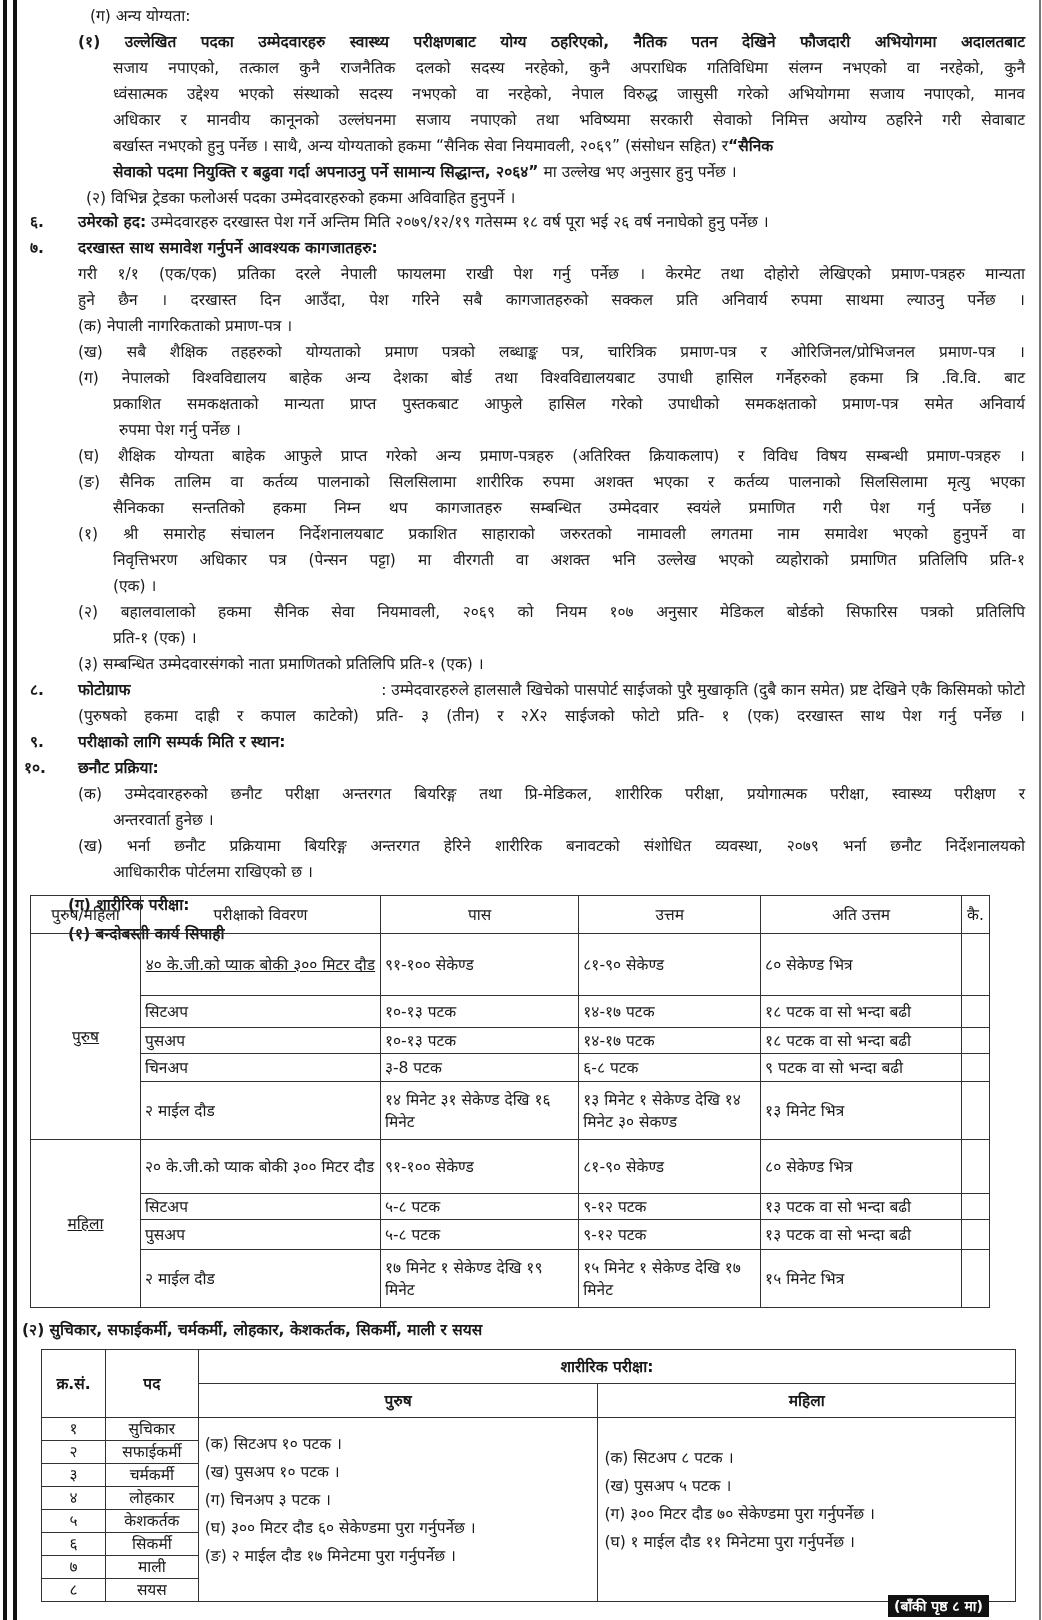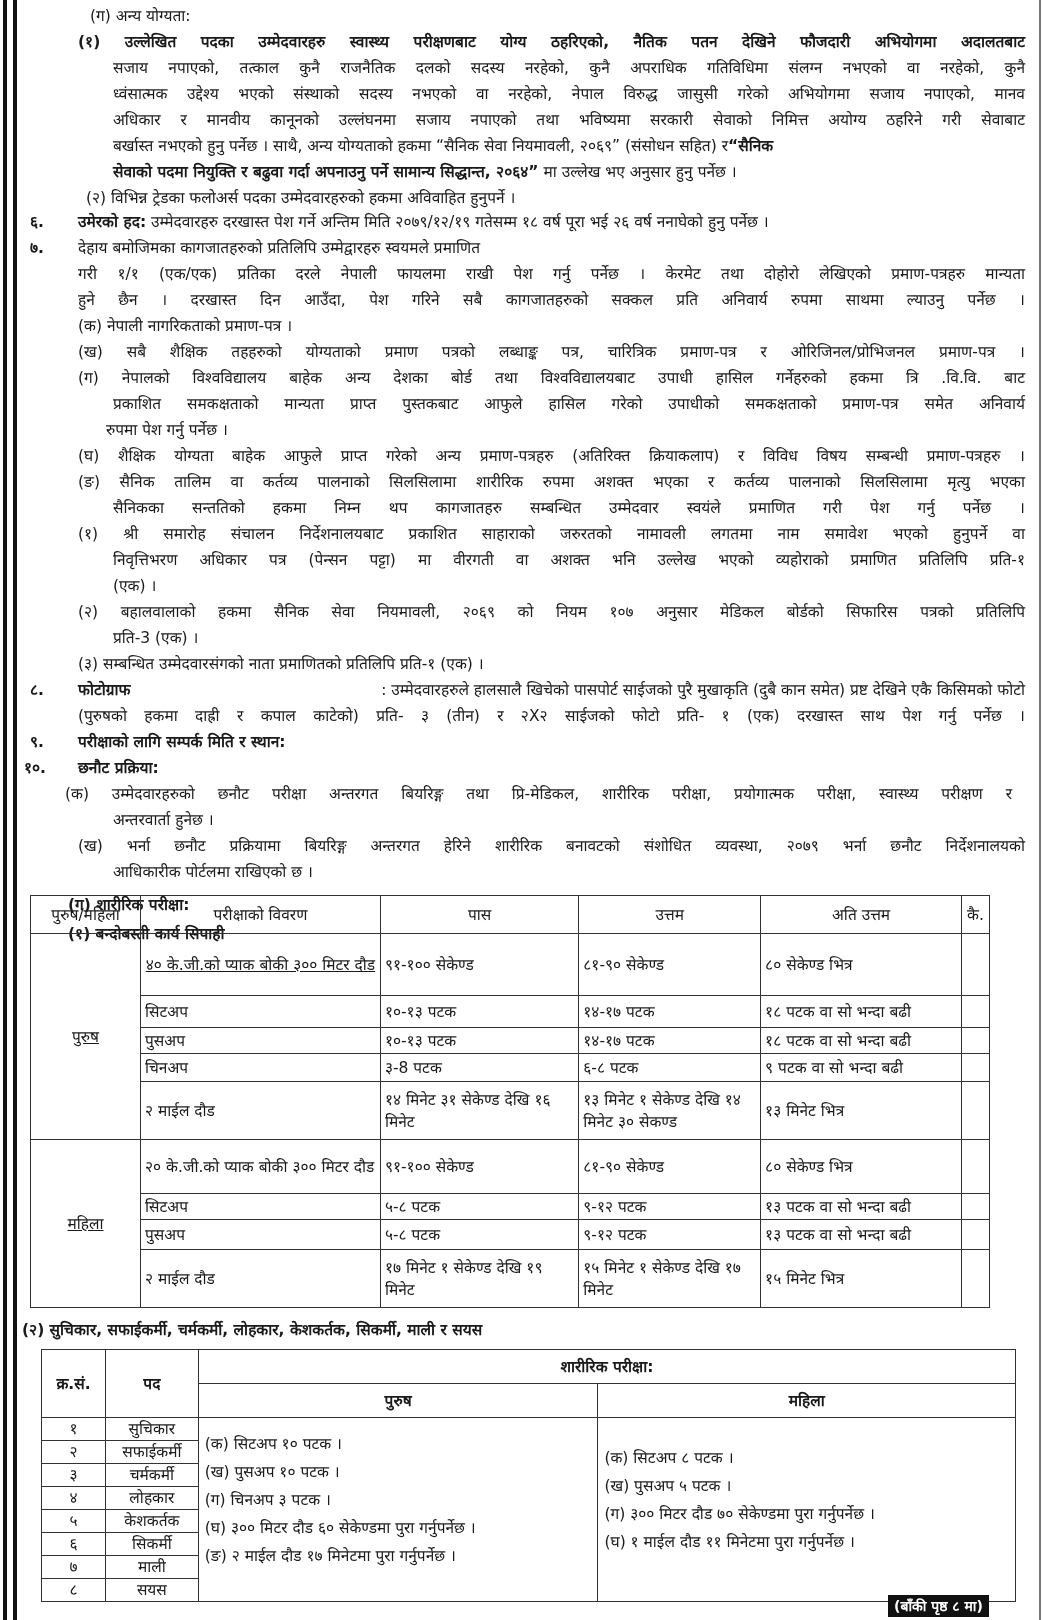--- a/index.html
+++ b/index.html
@@ -54,54 +54,54 @@
   </div>
   <div class="line" style="left:48px; top:186px;margin-left:8px;">(२) विभिन्न ट्रेडका फलोअर्स पदका उम्मेदवारहरुको हकमा अविवाहित हुनुपर्ने ।</div>
 
   <div class="num" style="left:0px; top:210px;">६.</div>
   <div class="line" style="left:48px; top:210px;">
     <span class="b">उमेरको हद:</span><span> उम्मेदवारहरु दरखास्त पेश गर्ने अन्तिम मिति २०७९/१२/१९ गतेसम्म १८ वर्ष पूरा भई २६ वर्ष ननाघेको हुनु पर्नेछ ।</span>
   </div>
 
   <div class="num" style="left:0px; top:236px;">७.</div>
   <div class="line" style="left:48px; top:236px; width:947px; display:flex; justify-content:space-between;">
-      <span> देहाय बमोजिमका कागजातहरुको प्रतिलिपि उम्मेद्वारहरु स्वयमले प्रमाणित</span>
+    <span class="b">दरखास्त साथ समावेश गर्नुपर्ने आवश्यक कागजातहरु:</span>
   </div>
   <div class="line just" style="left:48px; top:262px; width:947px;">गरी १/१ (एक/एक) प्रतिका दरले नेपाली फायलमा राखी पेश गर्नु पर्नेछ । केरमेट तथा दोहोरो लेखिएको प्रमाण-पत्रहरु मान्यता</div>
   <div class="line just" style="left:48px; top:288px; width:947px;">हुने छैन । दरखास्त दिन आउँदा, पेश गरिने सबै कागजातहरुको सक्कल प्रति अनिवार्य रुपमा साथमा ल्याउनु पर्नेछ ।</div>
   <div class="line" style="left:48px; top:314px;">(क) नेपाली नागरिकताको प्रमाण-पत्र ।</div>
   <div class="line just" style="left:48px; top:340px; width:947px;">(ख) सबै शैक्षिक तहहरुको योग्यताको प्रमाण पत्रको लब्धाङ्क पत्र, चारित्रिक प्रमाण-पत्र र ओरिजिनल/प्रोभिजनल प्रमाण-पत्र ।</div>
   <div class="line just" style="left:48px; top:366px; width:947px;">(ग) नेपालको विश्वविद्यालय बाहेक अन्य देशका बोर्ड तथा विश्वविद्यालयबाट उपाधी हासिल गर्नेहरुको हकमा त्रि .वि.वि. बाट</div>
   <div class="line just" style="left:83px; top:392px; width:912px;">प्रकाशित समकक्षताको मान्यता प्राप्त पुस्तकबाट आफुले हासिल गरेको उपाधीको समकक्षताको प्रमाण-पत्र समेत अनिवार्य</div>
-  <div class="line" style="left:76px; top:418px;">रुपमा पेश गर्नु पर्नेछ ।</div>
+  <div class="line" style="left:89px; top:418px;">रुपमा पेश गर्नु पर्नेछ ।</div>
   <div class="line just" style="left:48px; top:444px; width:947px;">(घ) शैक्षिक योग्यता बाहेक आफुले प्राप्त गरेको अन्य प्रमाण-पत्रहरु (अतिरिक्त क्रियाकलाप) र विविध विषय सम्बन्धी प्रमाण-पत्रहरु ।</div>
   <div class="line just" style="left:48px; top:470px; width:947px;">(ङ) सैनिक तालिम वा कर्तव्य पालनाको सिलसिलामा शारीरिक रुपमा अशक्त भएका र कर्तव्य पालनाको सिलसिलामा मृत्यु भएका</div>
   <div class="line just" style="left:83px; top:496px; width:912px;">सैनिकका सन्ततिको हकमा निम्न थप कागजातहरु सम्बन्धित उम्मेदवार स्वयंले प्रमाणित गरी पेश गर्नु पर्नेछ ।</div>
   <div class="line just" style="left:48px; top:522px; width:947px;">(१) श्री समारोह संचालन निर्देशनालयबाट प्रकाशित साहाराको जरुरतको नामावली लगतमा नाम समावेश भएको हुनुपर्ने वा</div>
   <div class="line just" style="left:83px; top:548px; width:912px;">निवृत्तिभरण अधिकार पत्र (पेन्सन पट्टा) मा वीरगती वा अशक्त भनि उल्लेख भएको व्यहोराको प्रमाणित प्रतिलिपि प्रति-१</div>
   <div class="line" style="left:83px; top:574px;">(एक) ।</div>
   <div class="line just" style="left:48px; top:600px; width:947px;">(२) बहालवालाको हकमा सैनिक सेवा नियमावली, २०६९ को नियम १०७ अनुसार मेडिकल बोर्डको सिफारिस पत्रको प्रतिलिपि</div>
-  <div class="line" style="left:83px; top:626px;">प्रति-3 (एक) ।</div>
+  <div class="line" style="left:83px; top:626px;">प्रति-१ (एक) ।</div>
   <div class="line" style="left:48px; top:652px;">(३) सम्बन्धित उम्मेदवारसंगको नाता प्रमाणितको प्रतिलिपि प्रति-१ (एक) ।</div>
 
   <div class="num" style="left:0px; top:678px;">८.</div>
   <div class="line" style="left:48px; top:678px; width:947px; display:flex; justify-content:space-between;">
     <span class="b">फोटोग्राफ</span>
       <span> : उम्मेदवारहरुले हालसालै खिचेको पासपोर्ट साईजको पुरै मुखाकृति (दुबै कान समेत) प्रष्ट देखिने एकै किसिमको फोटो</span>
   </div>
   <div class="line just" style="left:48px; top:704px; width:947px;">(पुरुषको हकमा दाह्री र कपाल काटेको) प्रति- ३ (तीन) र २X२ साईजको फोटो प्रति- १ (एक) दरखास्त साथ पेश गर्नु पर्नेछ ।</div>
 
   <div class="num" style="left:0px; top:730px;">९.</div>
   <div class="line" style="left:48px; top:730px; width:947px; display:flex; ">
     <span class="b">परीक्षाको लागि सम्पर्क मिति र स्थान:</span>
   </div>
 
   <div class="num" style="left:-6px; top:756px;">१०.</div>
   <div class="line b" style="left:48px; top:756px;">छनौट प्रक्रिया:</div>
-  <div class="line just" style="left:35px; top:782px; width:947px;">(क)  उम्मेदवारहरुको छनौट परीक्षा अन्तरगत बियरिङ्ग तथा प्रि-मेडिकल, शारीरिक परीक्षा, प्रयोगात्मक परीक्षा, स्वास्थ्य परीक्षण र</div>
+  <div class="line just" style="left:48px; top:782px; width:947px;">(क)  उम्मेदवारहरुको छनौट परीक्षा अन्तरगत बियरिङ्ग तथा प्रि-मेडिकल, शारीरिक परीक्षा, प्रयोगात्मक परीक्षा, स्वास्थ्य परीक्षण र</div>
   <div class="line" style="left:83px; top:808px;">अन्तरवार्ता हुनेछ ।</div>
   <div class="line just" style="left:48px; top:834px; width:947px;">(ख)  भर्ना छनौट प्रक्रियामा बियरिङ्ग अन्तरगत हेरिने शारीरिक बनावटको संशोधित व्यवस्था, २०७९ भर्ना छनौट निर्देशनालयको</div>
   <div class="line" style="left:83px; top:860px;">आधिकारीक पोर्टलमा राखिएको छ ।</div>
   <div class="line b" style="left:38px; top:893px;">(ग) शारीरिक परीक्षा:</div>
   <div class="line b" style="left:38px; top:922px;">(१) बन्दोबस्ती  कार्य सिपाही</div>
 
 </div>
 
 <table class="t1" style="left:30px; top:895px; width:960px;">
   <colgroup>

